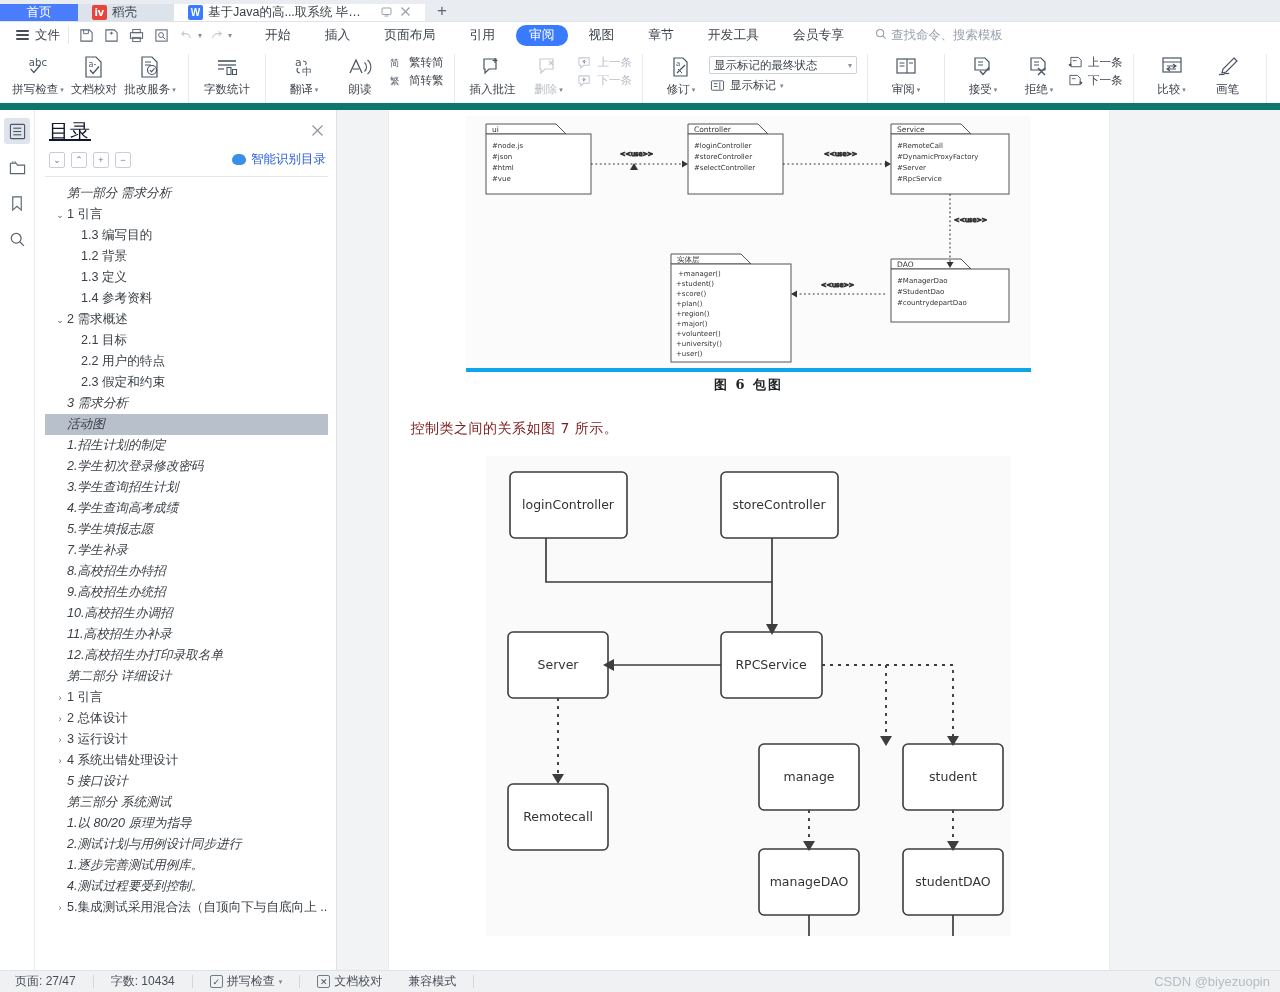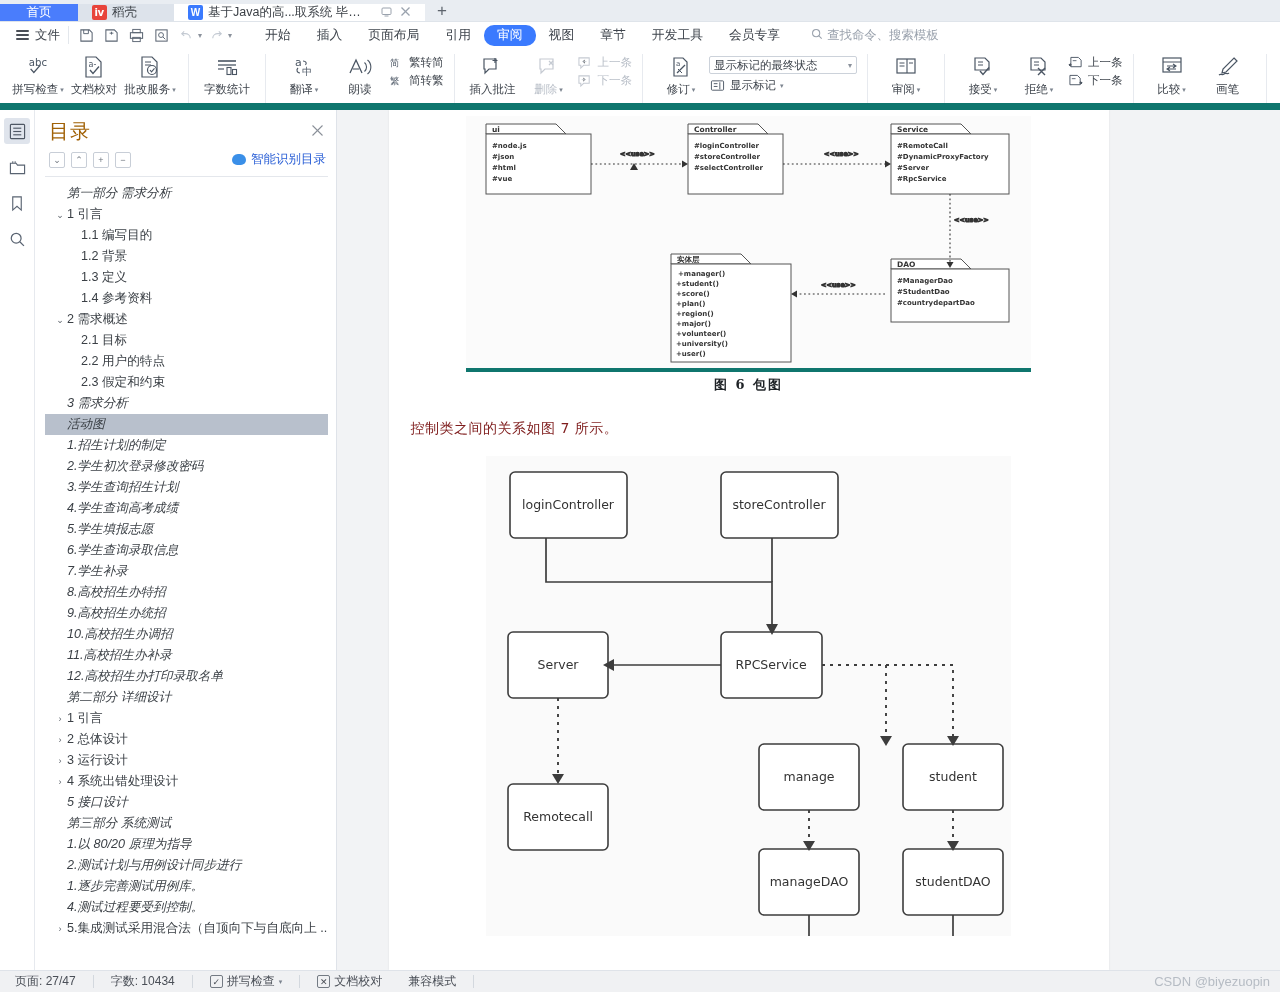--- a/index.html
+++ b/index.html
@@ -38,21 +38,21 @@
     font-size: 12.5px; color:#3f454d; flex:none; padding-left:8px; gap:0;
   }
   .mb-file { display:flex; align-items:center; gap:6px; padding:0 8px; height:22px; }
   .hamburger { display:inline-block; width:13px; }
   .hamburger i { display:block; height:1.5px; background:#4a4f57; margin:2.5px 0; border-radius:1px; }
   .qat { display:flex; align-items:center; gap:3px; padding:0 6px; border-left:1px solid #e3e7ec; height:18px;}
   .qicon { width:22px; height:20px; display:flex; align-items:center; justify-content:center; color:#5a6472; }
   .qicon svg { display:block; }
   .qicon.dim { color:#c3c9d2; }
   .caret { font-size:8px; color:#8b929c; margin-left:-2px; }
-  .ribbon-tabs { display:flex; align-items:center; gap:0; margin-left:14px; }
+  .ribbon-tabs { display:flex; align-items:center; gap:8px; margin-left:14px; }
   .rtab { padding:2px 13px; font-size:12.8px; color:#3f454d; border-radius:10px; cursor:default; white-space:nowrap;}
   .rtab.sel { background:#3a7afe; color:#fff; }
   .cmd-search { display:flex; align-items:center; gap:4px; margin-left:18px; color:#9aa2ad; font-size:12.4px; }
 
   
   .ribbon {
     height: 62px; background:#ffffff; border-bottom:7px solid #0f766e;
     display:flex; align-items:stretch; flex:none; padding:2px 4px 0 4px; overflow:hidden;
   }
   .rgroup { display:flex; align-items:flex-start; padding:0 6px; height:58px; }
@@ -85,21 +85,21 @@
   .body { flex:1; display:flex; min-height:0; background:#f2f3f5; position:relative; }
 
   
   .rail { width:35px; background:#ffffff; border-right:1px solid #e6e9ee; padding-top:8px; display:flex; flex-direction:column; align-items:center; gap:10px; flex:none;}
   .railbtn { width:26px; height:26px; display:flex; align-items:center; justify-content:center; color:#5a6472; border-radius:3px; }
   .railbtn.sel { background:#dfe4ec; }
 
   
   .navpanel { width:302px; background:#ffffff; border-right:1px solid #dfe3e9; display:flex; flex-direction:column; flex:none; }
   .nav-head { display:flex; align-items:center; padding:8px 12px 2px 14px; }
-  .nav-title { font-size:20px; color:#a16207; letter-spacing:1px; }
+  .nav-title { font-size:20px; color:#0f172a; letter-spacing:1px;text-decoration:underline; }
   .nav-close { margin-left:auto; color:#8a9099; font-size:15px; line-height:1; }
   .nav-tools { display:flex; align-items:center; padding:4px 10px 8px 14px; gap:6px; }
   .tbox { width:16px; height:16px; border:1px solid #c8ced7; border-radius:2px; display:flex; align-items:center; justify-content:center; font-size:9px; color:#6d747d; background:#fff;}
   .smart { margin-left:auto; display:flex; align-items:center; gap:5px; font-size:12.5px; color:#2a5fd6; font-weight:400;}
   .smart .cloud { width:14px; height:11px; background:#3a8fe8; border-radius:7px 7px 6px 6px; display:block; }
   .toc {
     margin:0 8px 0 10px; border:1px solid #e4e7ec; border-left:none; border-right:none;
     border-top:1px solid #e4e7ec; flex:1; overflow:hidden; padding:6px 0 0 0;
     border-bottom:none;
   }
@@ -107,21 +107,21 @@
   .titem { display:flex; align-items:center; height:21px; font-size:12.6px; color:#3b4046; padding-left:8px; white-space:nowrap; }
   .titem .arw { width:14px; flex:none; color:#5c636b; font-size:9px; display:flex; align-items:center; justify-content:center;}
   .titem.sel { background:#b8c0cc; }
   .ind0 { padding-left:22px;font-style:italic; }
   .ind1 { padding-left:36px; }
   .indarw { padding-left:8px; }
 
   
   .docarea { flex:1; position:relative; overflow:hidden; background:#f2f3f5; display:flex; justify-content:center;}
   .page { width:720px; background:#ffffff; margin-left:-120px; position:relative; padding:0; box-shadow:0 0 2px rgba(0,0,0,.08); }
-  .figbox { width:565px; margin:6px auto 0 auto; background:#0f766e; position:relative;font-weight:bold; }
+  .figbox { width:565px; margin:6px auto 0 auto; background:#0ea5e9; position:relative; }
   .figcap { text-align:center; font-size:13px; font-weight:bold; color:#1f2327; font-family:"DejaVu Serif","Liberation Serif",serif; letter-spacing:2px; margin-top:4px;}
   .para { font-size:14px; color:#7f1d1d; margin:26px 0 0 0; padding-left:22px; font-family:"DejaVu Sans","Liberation Sans",sans-serif; letter-spacing:.5px;}
   .fig2wrap { width:525px; margin:18px auto 0 auto; background:#fafafa; position:relative; height:480px; }
 
   
   .statusbar {
     height:22px; background:#f0f1f3; border-top:1px solid #dfe3e9; display:flex; align-items:center;
     font-size:12px; color:#4a4f57; padding-left:6px; gap:8px; flex:none; position:relative;
   }
   .sb-item { padding:0 9px; display:flex; align-items:center; gap:4px; white-space:nowrap; }
@@ -599,21 +599,21 @@
       <div class="toc">
         <div class="toc-scroll">
           <div class="titem ind0">
               <span>第一部分 需求分析</span>
             </div>
           <div class="titem indarw">
               <span class="arw">⌄</span>
               <span>1  引言</span>
             </div>
           <div class="titem ind1">
-              <span>1.1   编写目的</span>
+              <span>1.3   编写目的</span>
             </div>
           <div class="titem ind1">
               <span>1.2  背景</span>
             </div>
           <div class="titem ind1">
               <span>1.3  定义</span>
             </div>
           <div class="titem ind1">
               <span>1.4   参考资料</span>
             </div>
@@ -643,23 +643,20 @@
               <span>2.学生初次登录修改密码</span>
             </div>
           <div class="titem ind0">
               <span>3.学生查询招生计划</span>
             </div>
           <div class="titem ind0">
               <span>4.学生查询高考成绩</span>
             </div>
           <div class="titem ind0">
               <span>5.学生填报志愿</span>
-            </div>
-          <div class="titem ind0">
-              <span>6.学生查询录取信息</span>
             </div>
           <div class="titem ind0">
               <span>7.学生补录</span>
             </div>
           <div class="titem ind0">
               <span>8.高校招生办特招</span>
             </div>
           <div class="titem ind0">
               <span>9.高校招生办统招</span>
             </div>

